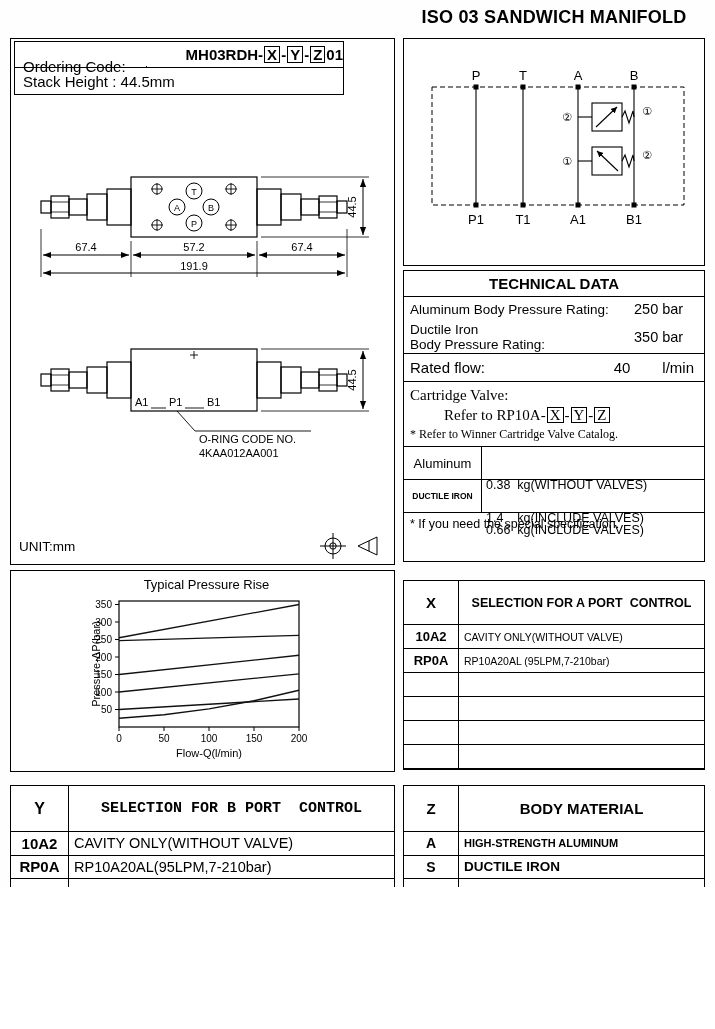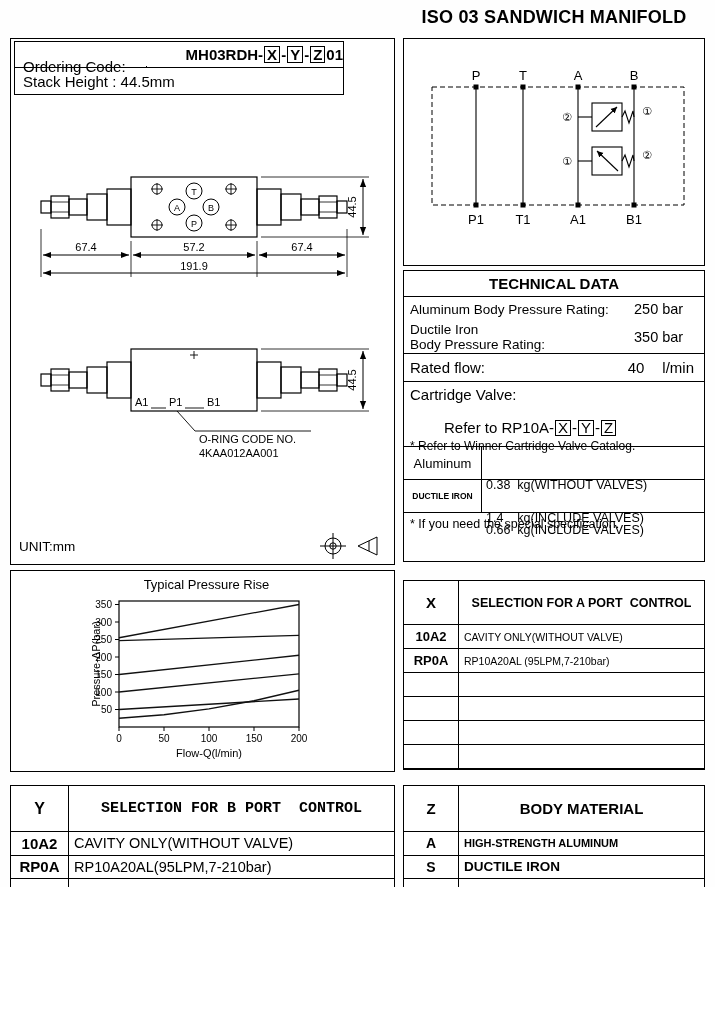--- a/index.html
+++ b/index.html
@@ -26,24 +26,24 @@
   
   .tech-box{left:403px;top:270px;width:302px;height:292px;display:flex;flex-direction:column;}
   .tech-title{height:26px;border-bottom:1.5px solid #000;display:flex;align-items:center;justify-content:center;font-weight:bold;font-size:15px;}
   .tp-row{display:flex;align-items:center;}
   .tp-row1{height:24px;}
   .tp-row2{height:33px;border-bottom:1.5px solid #000;}
   .tp-label{flex:1;padding-left:6px;font-size:13.5px;line-height:15px;}
   .tp-val{width:70px;font-size:14.5px;}
   .tech-flow{height:28px;border-bottom:1.5px solid #000;display:flex;align-items:center;font-size:15px;padding:0 10px 0 6px;}
   .flow-val{margin-left:auto;}
-  .flow-unit{margin-left:18px;}
-  .tech-cart{height:65px;border-bottom:1.2px solid #000;padding-top:3px;}
+  .flow-unit{margin-left:32px;}
+  .tech-cart{height:65px;border-bottom:1.2px solid #000;padding-top:3px;font-family:Liberation Serif, serif;}
   .cart-l1{font-size:15px;padding-left:6px;line-height:20px;}
-  .cart-l2{font-size:15px;padding-left:40px;line-height:21px;margin-top:12px;}
+  .cart-l2{font-size:15px;padding-left:40px;line-height:21px;}
   .cart-note{font-size:12px;padding-left:6px;line-height:17px;}
   .w-row{display:flex;height:33px;border-bottom:1.2px solid #000;}
   .w-mat{width:78px;border-right:1.2px solid #000;display:flex;align-items:center;justify-content:center;font-size:13px;}
   .w-mat.small{font-size:8.5px;font-weight:bold;}
   .w-vals{flex:1;padding:1px 0 0 4px;font-size:12.5px;line-height:15px;white-space:pre;}
   .tech-foot{padding:4px 0 0 6px;font-size:12.5px;line-height:15px;}
   .foot2{padding-left:8px;}
 
   
   .chart-box{left:10px;top:570px;width:385px;height:202px;}

